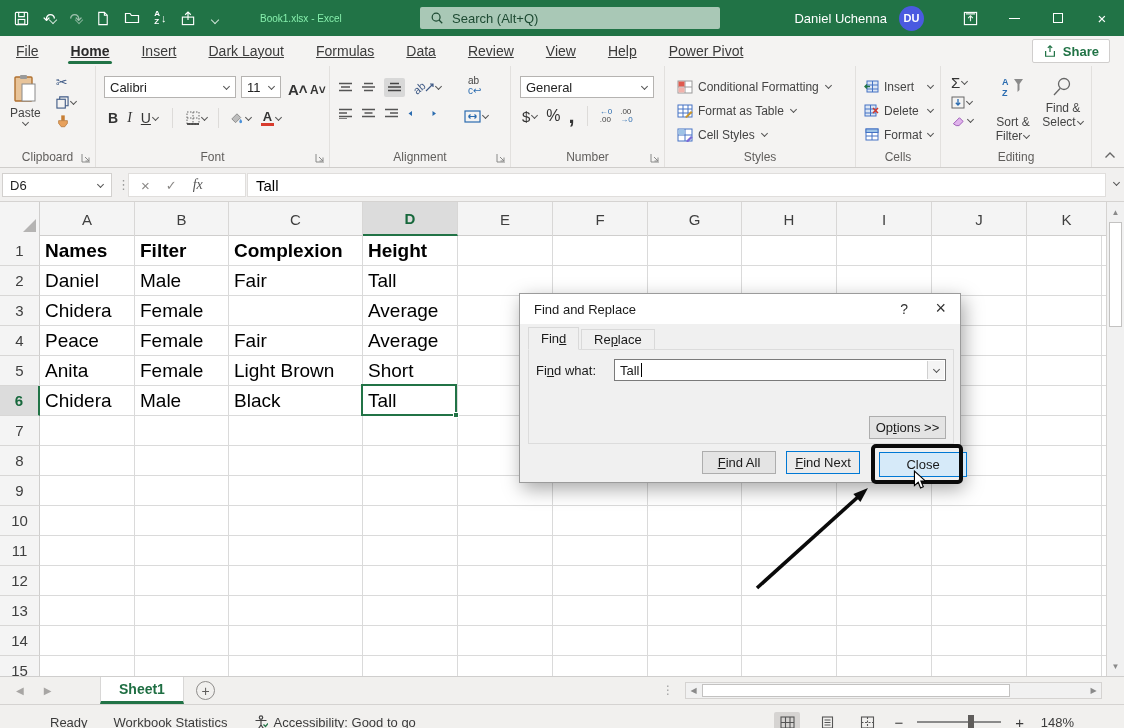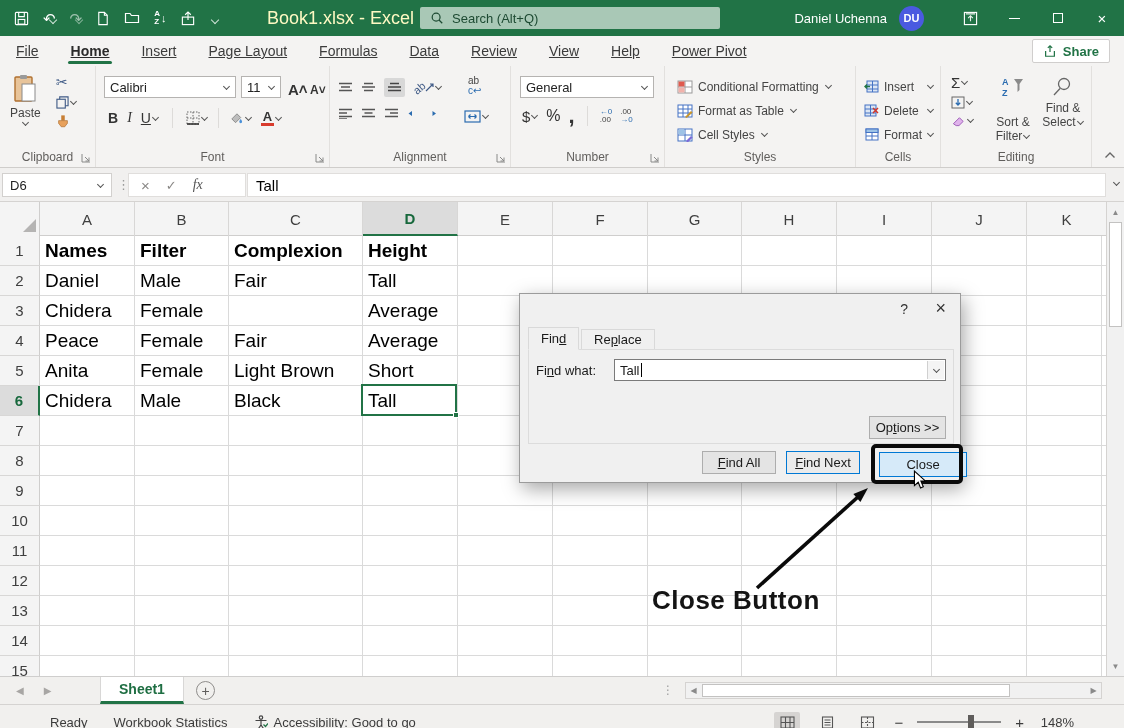--- a/index.html
+++ b/index.html
@@ -9,21 +9,21 @@
   svg{display:block;}
 
   
   #titlebar{position:absolute;left:0;top:0;width:1124px;height:36px;background:#217346;display:flex;align-items:center;color:#fff;}
   .qat{display:flex;align-items:center;gap:14px;padding-left:14px;}
   .qat .g{opacity:.55;}
   .qicon{font-size:15px;line-height:1;color:#fff;}
   .qchev{width:6px;height:6px;border-right:1.4px solid #cfe3d8;border-bottom:1.4px solid #cfe3d8;transform:rotate(45deg);margin-left:-6px;margin-top:4px;}
   .sortaz{display:flex;align-items:center;gap:1px;}
   .sortaz .ltrs{display:flex;flex-direction:column;font-size:8px;line-height:8px;font-weight:bold;}
-  #wintitle{position:absolute;left:267px;top:0;height:36px;display:flex;align-items:center;font-size:18px;color:#fef9c3;}
+  #wintitle{position:absolute;left:260px;top:0;height:36px;display:flex;align-items:center;font-size:10px;color:#86efac;}
   #searchbox{position:absolute;left:420px;top:7px;width:300px;height:22px;background:#a9c8b6;border-radius:2px;display:flex;align-items:center;gap:10px;padding-left:32px;color:#1d4a32;font-size:13px;}
   #userarea{position:absolute;right:200px;top:0;height:36px;display:flex;align-items:center;gap:12px;}
   #username{font-size:13px;color:#fff;}
   #avatar{width:25px;height:25px;border-radius:50%;background:#4a5ae0;color:#fff;font-size:11px;display:flex;align-items:center;justify-content:center;font-weight:bold;}
   .capbtn{position:absolute;top:0;width:44px;height:36px;display:flex;align-items:center;justify-content:center;color:#fff;font-size:15px;}
   .maxbox{width:10px;height:10px;border:1px solid #fff;}
   .minbar{width:11px;border-top:1px solid #fff;display:block;}
 
   
   #tabrow{position:absolute;left:0;top:36px;width:1124px;height:30px;background:#f4f3f2;display:flex;align-items:center;font-size:14px;color:#3b3b3b;}
@@ -197,21 +197,21 @@
     <span class="capbtn" style="right:44px">
         <span class="maxbox"></span>
       </span>
     <span class="capbtn" style="right:0">×</span>
   </div>
 
   <div id="tabrow">
     <span class="rtab">File</span>
     <span class="rtab active">Home</span>
     <span class="rtab">Insert</span>
-    <span class="rtab">Page Layout</span>
+    <span class="rtab">Dark Layout</span>
     <span class="rtab">Formulas</span>
     <span class="rtab">Data</span>
     <span class="rtab">Review</span>
     <span class="rtab">View</span>
     <span class="rtab">Help</span>
     <span class="rtab">Power Pivot</span>
     <span id="sharebtn">
       <svg width="14" height="14" viewBox="0 0 16 16" fill="none" stroke="#217346" stroke-width="1.4">
           <path d="M3 8v6h10V8"></path>
           <path d="M8 2v7M5.5 4.5L8 2l2.5 2.5"></path>
@@ -617,20 +617,23 @@
     <div id="fillhandle"></div>
   </div>
 
   <div id="vscroll">
     <div class="scr-arr" style="position:absolute;top:2px;left:0;right:0">▲</div>
     <div id="vthumb"></div>
     <div class="scr-arr" style="position:absolute;bottom:2px;left:0;right:0">▼</div>
   </div>
 
   <div id="dialog">
+    <div id="dlg-title">
+        <span>Find and Replace</span>
+      </div>
     <span id="dlg-help">?</span>
     <span id="dlg-x">×</span>
 
     <div class="dtab active" style="left:8px;top:33px">
         <span><span>Fin</span><span class="mn">d</span><span></span></span>
       </div>
     <div class="dtab" style="left:61px;top:35px">
         <span><span>Re</span><span class="mn">p</span><span>lace</span></span>
       </div>
     <div id="dlg-frame"></div>
@@ -657,21 +660,20 @@
     <div class="dbtn" id="btn-close" style="left:359px;top:158px;width:88px;height:25px">
         <span>Close</span>
       </div>
   </div>
 
   <div id="ann-rect"></div>
   <svg id="ann-arrow" width="135" height="125" viewBox="0 0 135 125">
     <line x1="12" y1="113" x2="114" y2="21" stroke="#0a0a0a" stroke-width="3.6"></line>
     <polygon points="123,13 115.4,26.9 108.4,19.1" fill="#0a0a0a"></polygon>
   </svg>
-  <div id="ann-label">Close Button</div>
   <svg id="cursor" width="18" height="20" viewBox="0 0 12 18">
     <path d="M1 1 L1 14 L4.4 11 L6.5 16.2 L9 15.1 L6.8 10 L11 10 Z" fill="#fff" stroke="#000" stroke-width="1"></path>
   </svg>
 
   <div id="sheetbar">
     <span class="navarr">◀</span>
     <span class="navarr" style="margin-left:20px">▶</span>
     <div id="sheettab">Sheet1</div>
     <span id="addsheet">+</span>
     <span id="hsplit">⋮</span>

